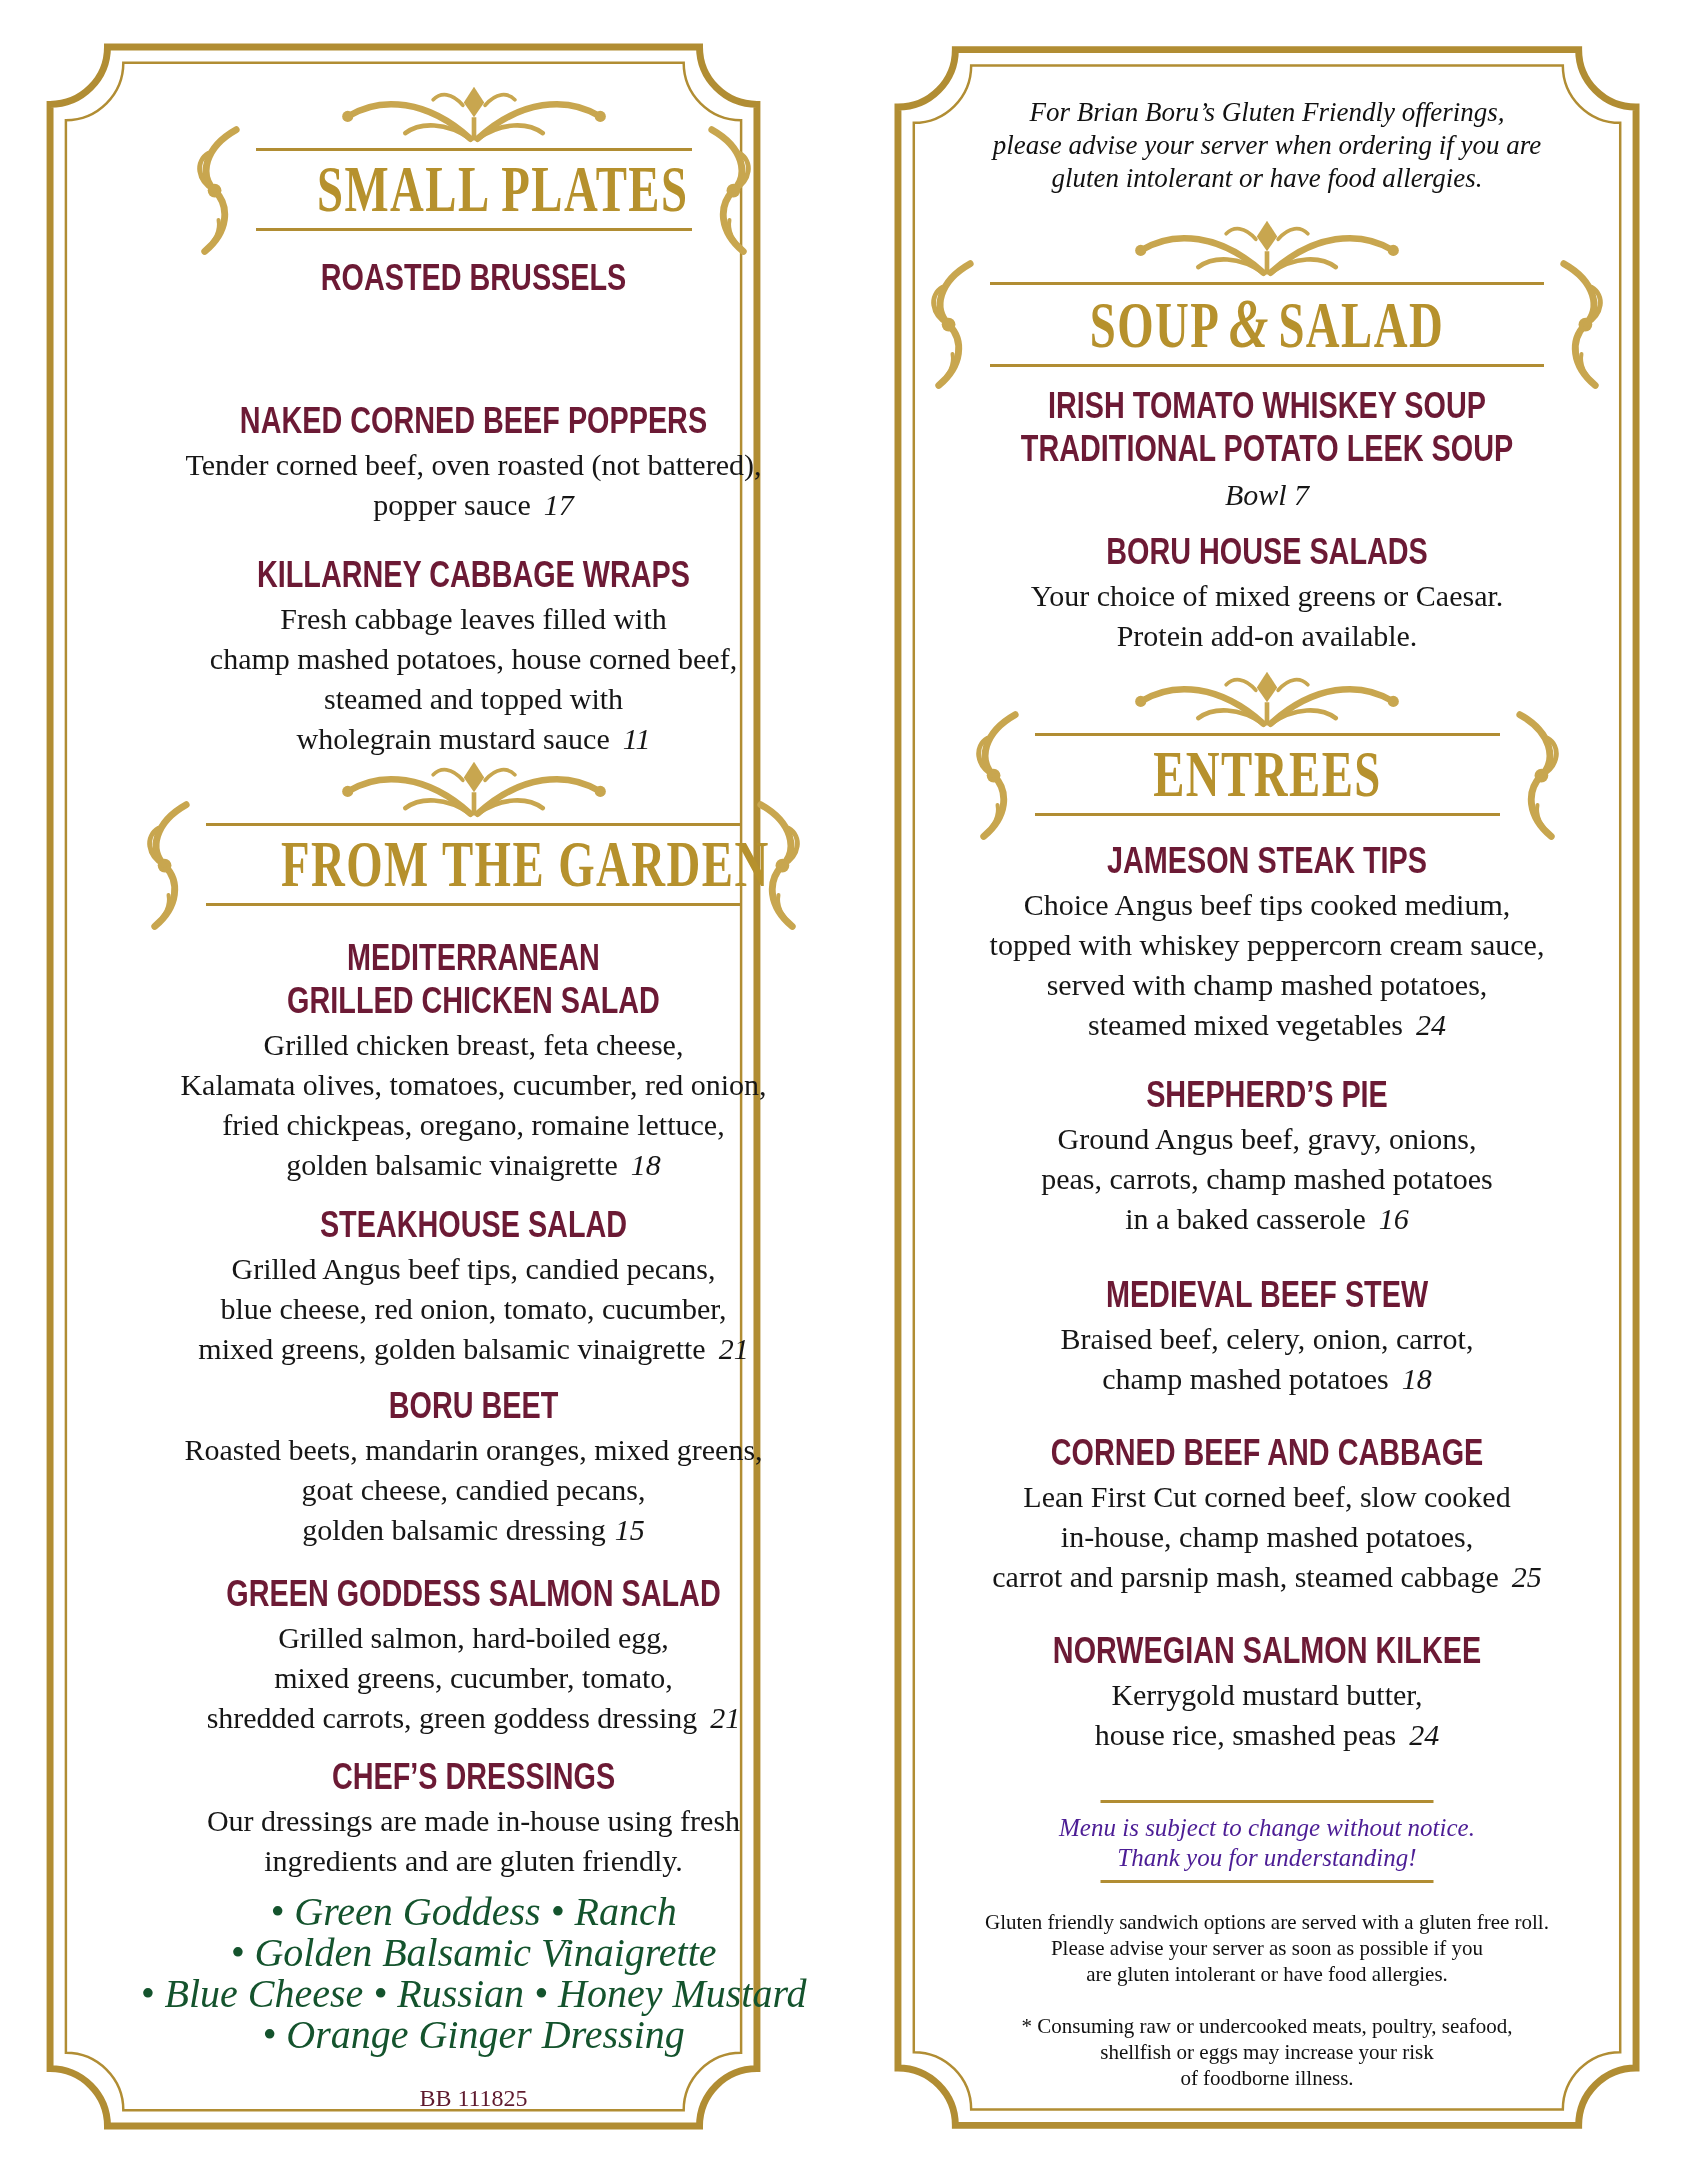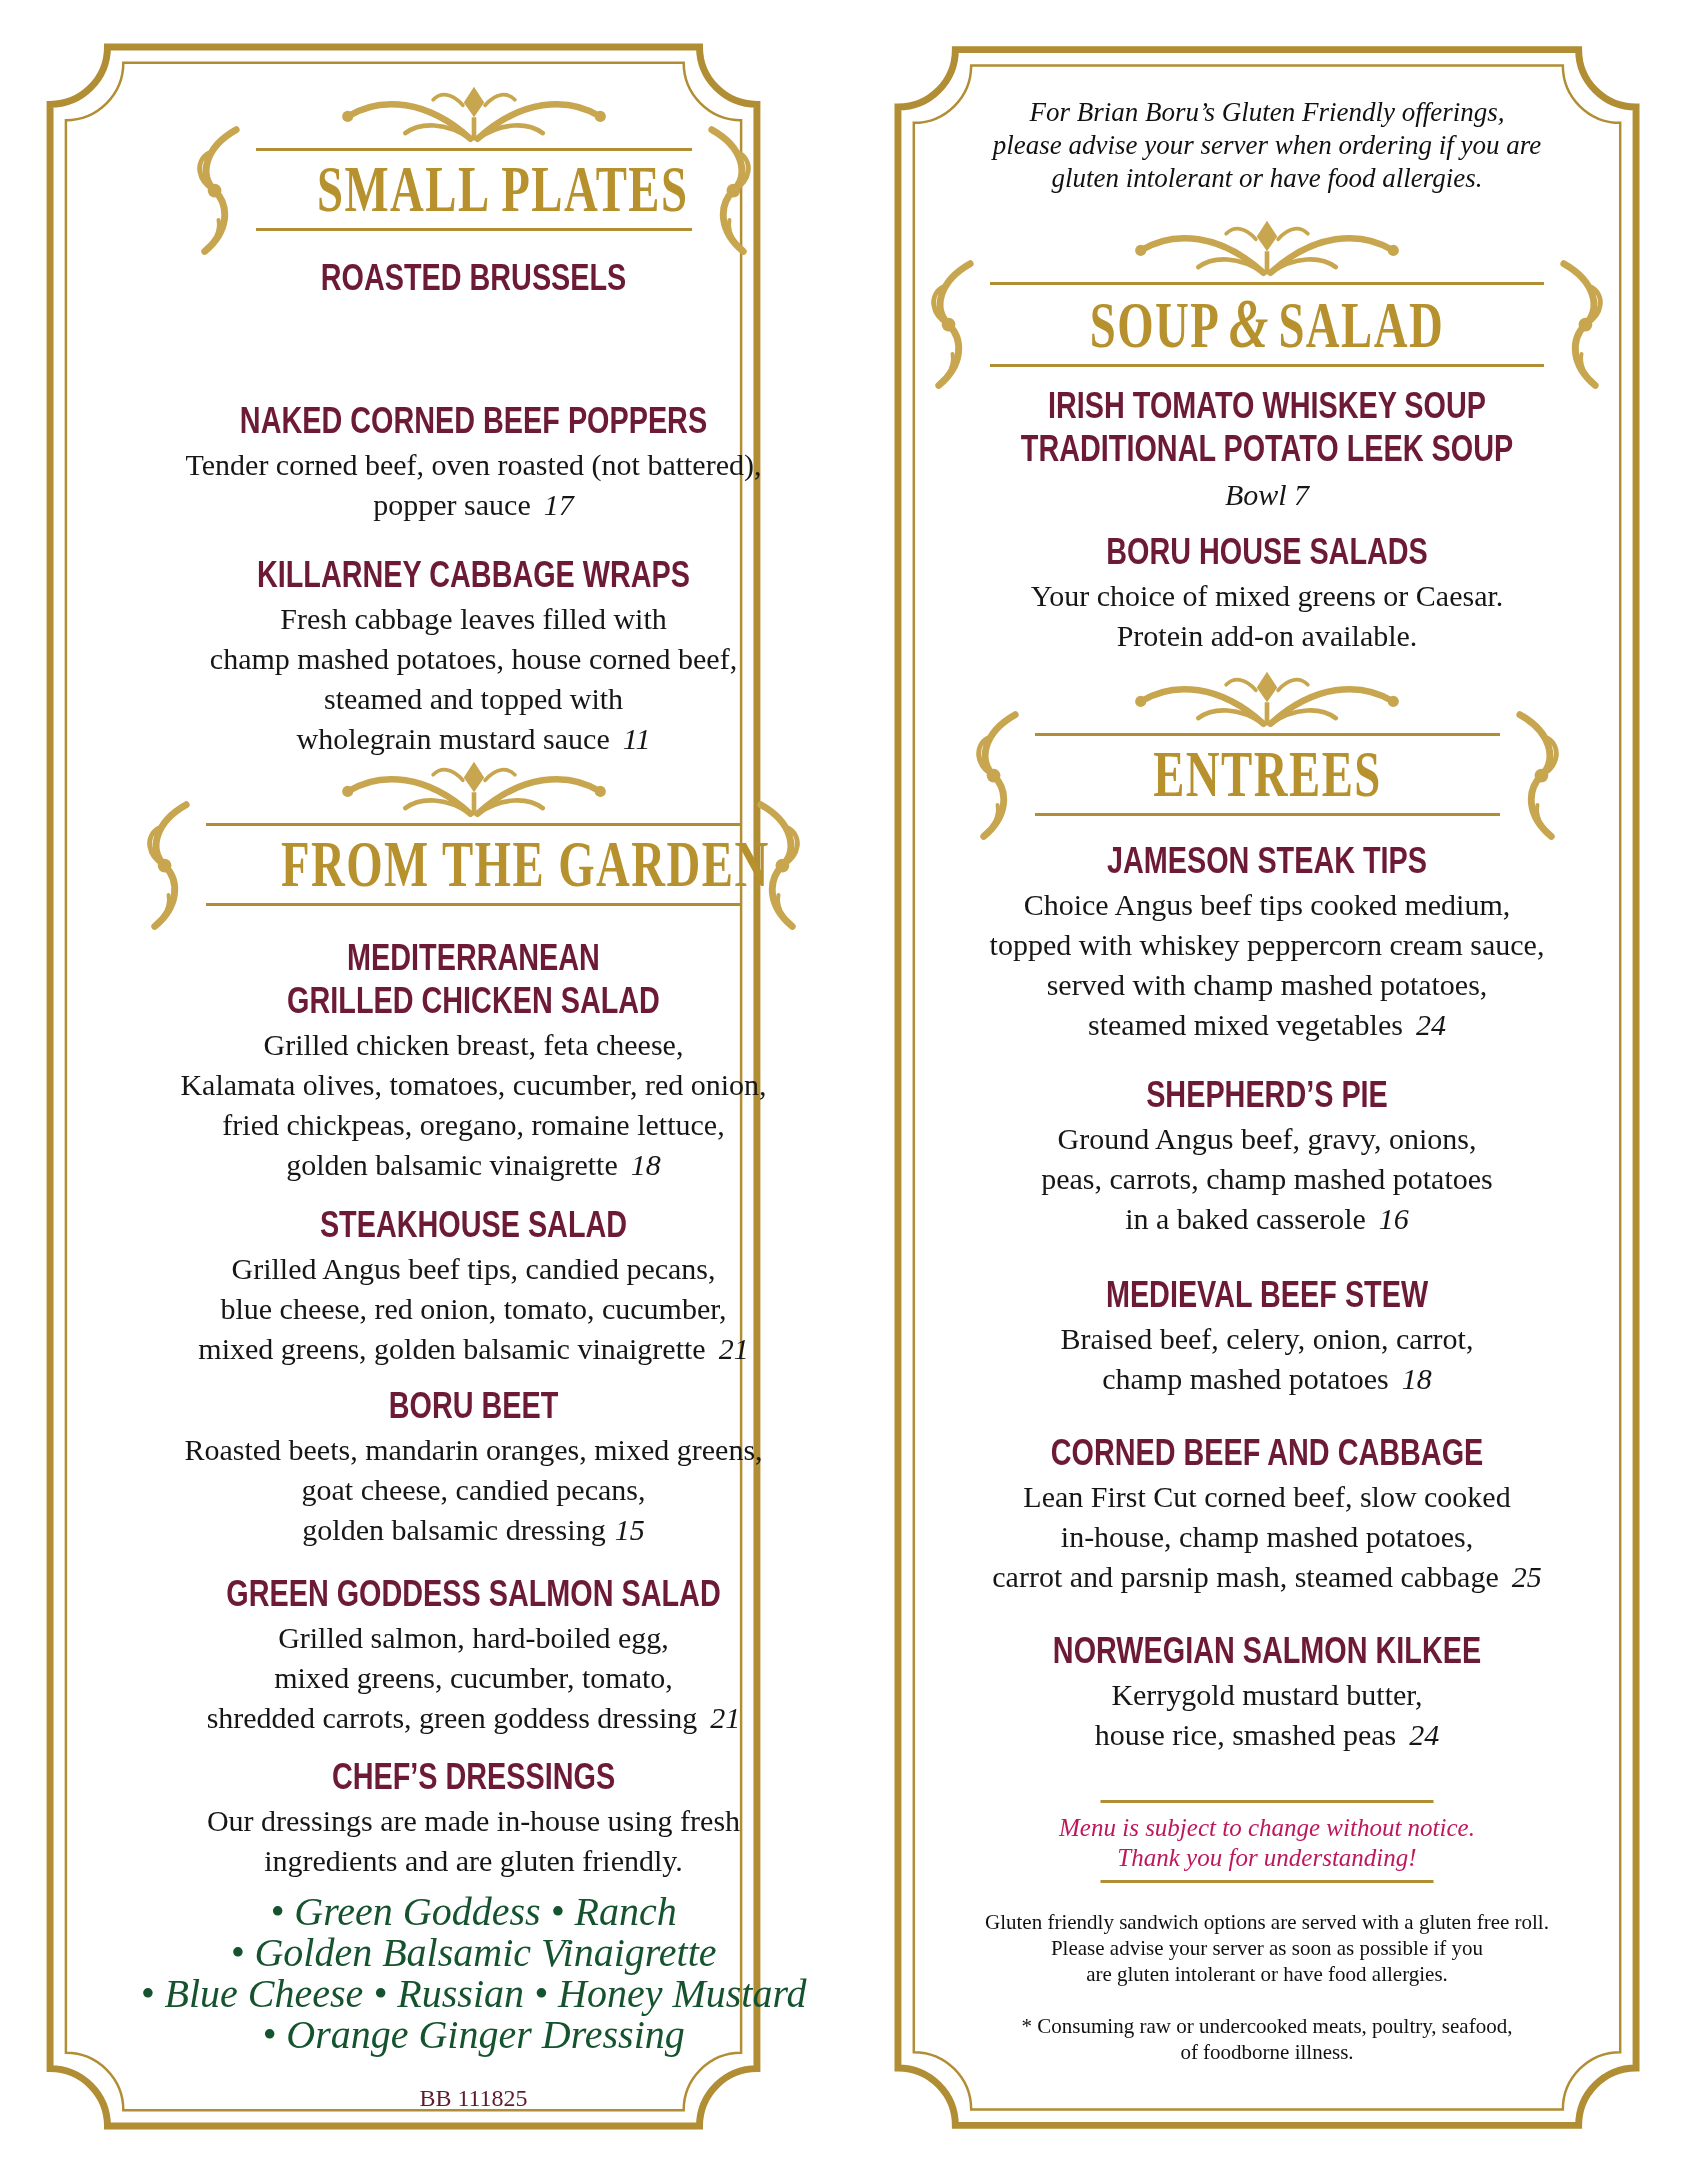--- a/index.html
+++ b/index.html
@@ -36,21 +36,21 @@
     transform:scaleX(.8);
   }
   .idesc{margin-top:3px;font-size:30px;line-height:40px;color:#161616;}
   .idesc .price{font-style:italic;margin-left:13px;}
   .inote{font-style:italic;font-size:30px;line-height:43px;color:#161616;margin-top:3px;}
 
   .dlist{font-style:italic;font-size:40px;line-height:41px;color:#14532d;font-family:Liberation Serif, serif;}
   .bbcode{font-size:24px;color:#5f1a2e;}
 
   .gheader{font-style:italic;font-size:27px;line-height:33px;color:#111;}
-  .notice{font-style:italic;font-size:25px;line-height:30px;color:#be185d;}
+  .notice{font-style:italic;font-size:25px;line-height:30px;color:#4c1d95;}
   .smallnote{font-size:21px;line-height:26px;color:#111;}
   .rline{position:absolute;left:50%;transform:translateX(-50%);width:333px;height:3px;background:#b18d33;}
 </style>
 </head>
 <body>
 
 <div class="panel" id="left-panel">
   <svg class="frame" width="715" height="2087" viewBox="0 0 722 2108">
     <path d="M62,4 H660 A58,58 0 0 0 718,62 V2046 A58,58 0 0 0 660,2104 H62 A58,58 0 0 0 4,2046 V62 A58,58 0 0 0 62,4 Z" fill="none" stroke="#b18d33" stroke-width="7"></path>
     <path d="M78,20 H644 A58,58 0 0 0 702,78 V2030 A58,58 0 0 0 644,2088 H78 A58,58 0 0 0 20,2030 V78 A58,58 0 0 0 78,20 Z" fill="none" stroke="#b18d33" stroke-width="2.5"></path>
@@ -340,16 +340,17 @@
   <div class="rline" style="top:1835px"></div>
 
   <div class="block smallnote" style="top:1864px">
     <div>Gluten friendly sandwich options are served with a gluten free roll.</div>
     <div>Please advise your server as soon as possible if you</div>
     <div>are gluten intolerant or have food allergies.</div>
   </div>
 
   <div class="block smallnote" style="top:1968px">
     <div>* Consuming raw or undercooked meats, poultry, seafood,</div>
+    <div>shellfish or eggs may increase your risk</div>
     <div>of foodborne illness.</div>
   </div>
 </div>
 
 
 </body></html>

